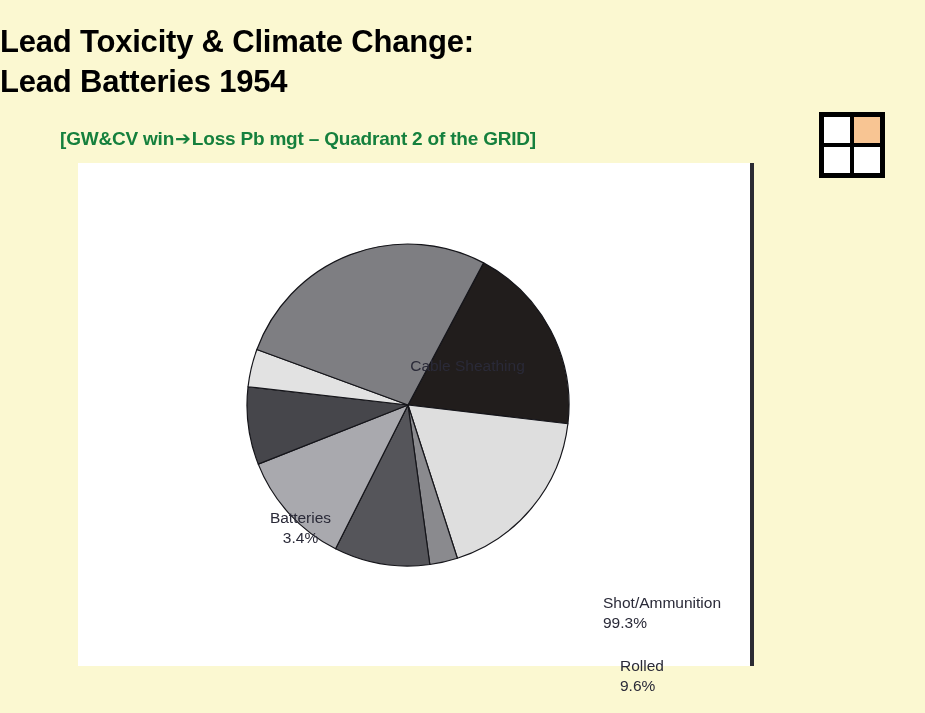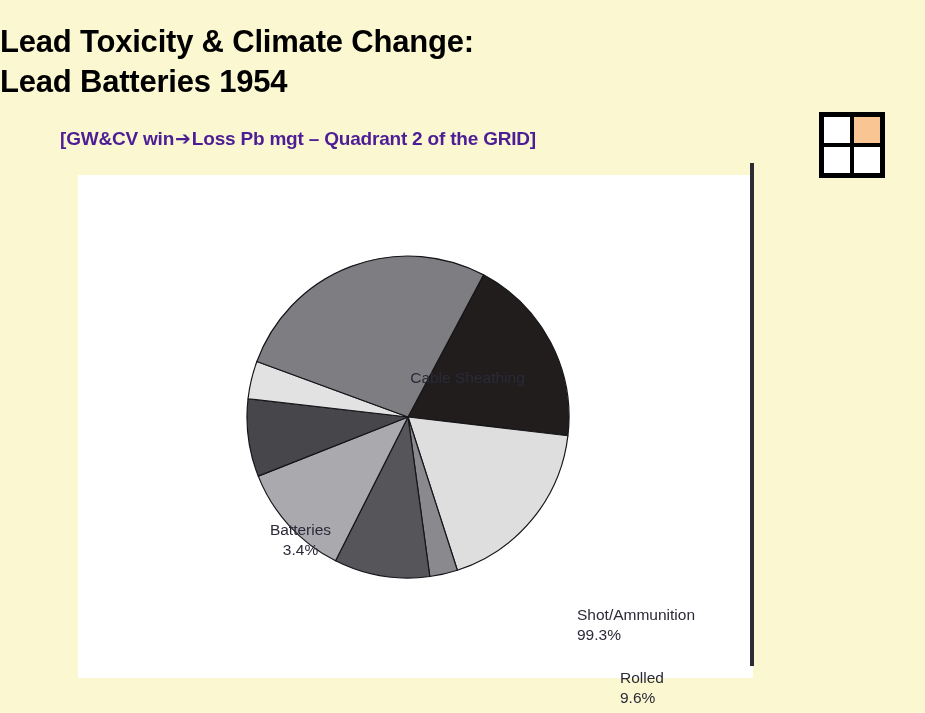--- a/index.html
+++ b/index.html
@@ -30,21 +30,21 @@
     line-height: 1.28;
     letter-spacing: -0.2px;
   }
 
   #subtitle {
     position: absolute;
     left: 60px;
     top: 127px;
     font-size: 19px;
     font-weight: bold;
-    color: #4c1d95;
+    color: #15803d;
     white-space: nowrap;
     letter-spacing: -0.2px;
   }
   #subtitle .arrow-glyph {
     font-family: "DejaVu Sans", sans-serif;
     font-weight: bold;
     font-size: 19px;
     padding: 0 1px;
   }
 
@@ -71,21 +71,20 @@
   }
 
   
   #chart-panel {
     position: absolute;
     left: 78px;
     top: 163px;
     width: 675px;
     height: 503px;
     background: #FFFFFF;
-    margin-top: 12px;
   }
   #panel-right-rule {
     position: absolute;
     left: 750px;
     top: 163px;
     width: 4px;
     height: 503px;
     background: #2B2B33;
   }
 
@@ -104,21 +103,21 @@
     line-height: 1.33;
     white-space: pre-line;
     text-align: center;
   }
   .pie-label .val {
     display: block;
   }
 
   #label-cable-sheathing { left: 262px; top: 172px; width: 255px; }
   #label-rolled-extruded { left: 520px; top: 248px; width: 165px; text-align: left; }
-  #label-shot-ammunition { left: 499px; top: 409px; width: 175px; text-align: left; }
+  #label-shot-ammunition { left: 525px; top: 409px; width: 175px; text-align: left; }
   #label-alloys          { left: 542px; top: 472px; width: 140px; text-align: left; }
   #label-miscellaneous   { left: 192px; top: 541px; width: 150px; }
   #label-batteries       { left: 150px; top: 324px; width: 145px; }
 </style>
 </head>
 <body>
 
 <div id="title-block">
   <div class="title-line">Lead Toxicity &amp; Climate Change:</div>
   <div class="title-line">Lead Batteries 1954</div>

